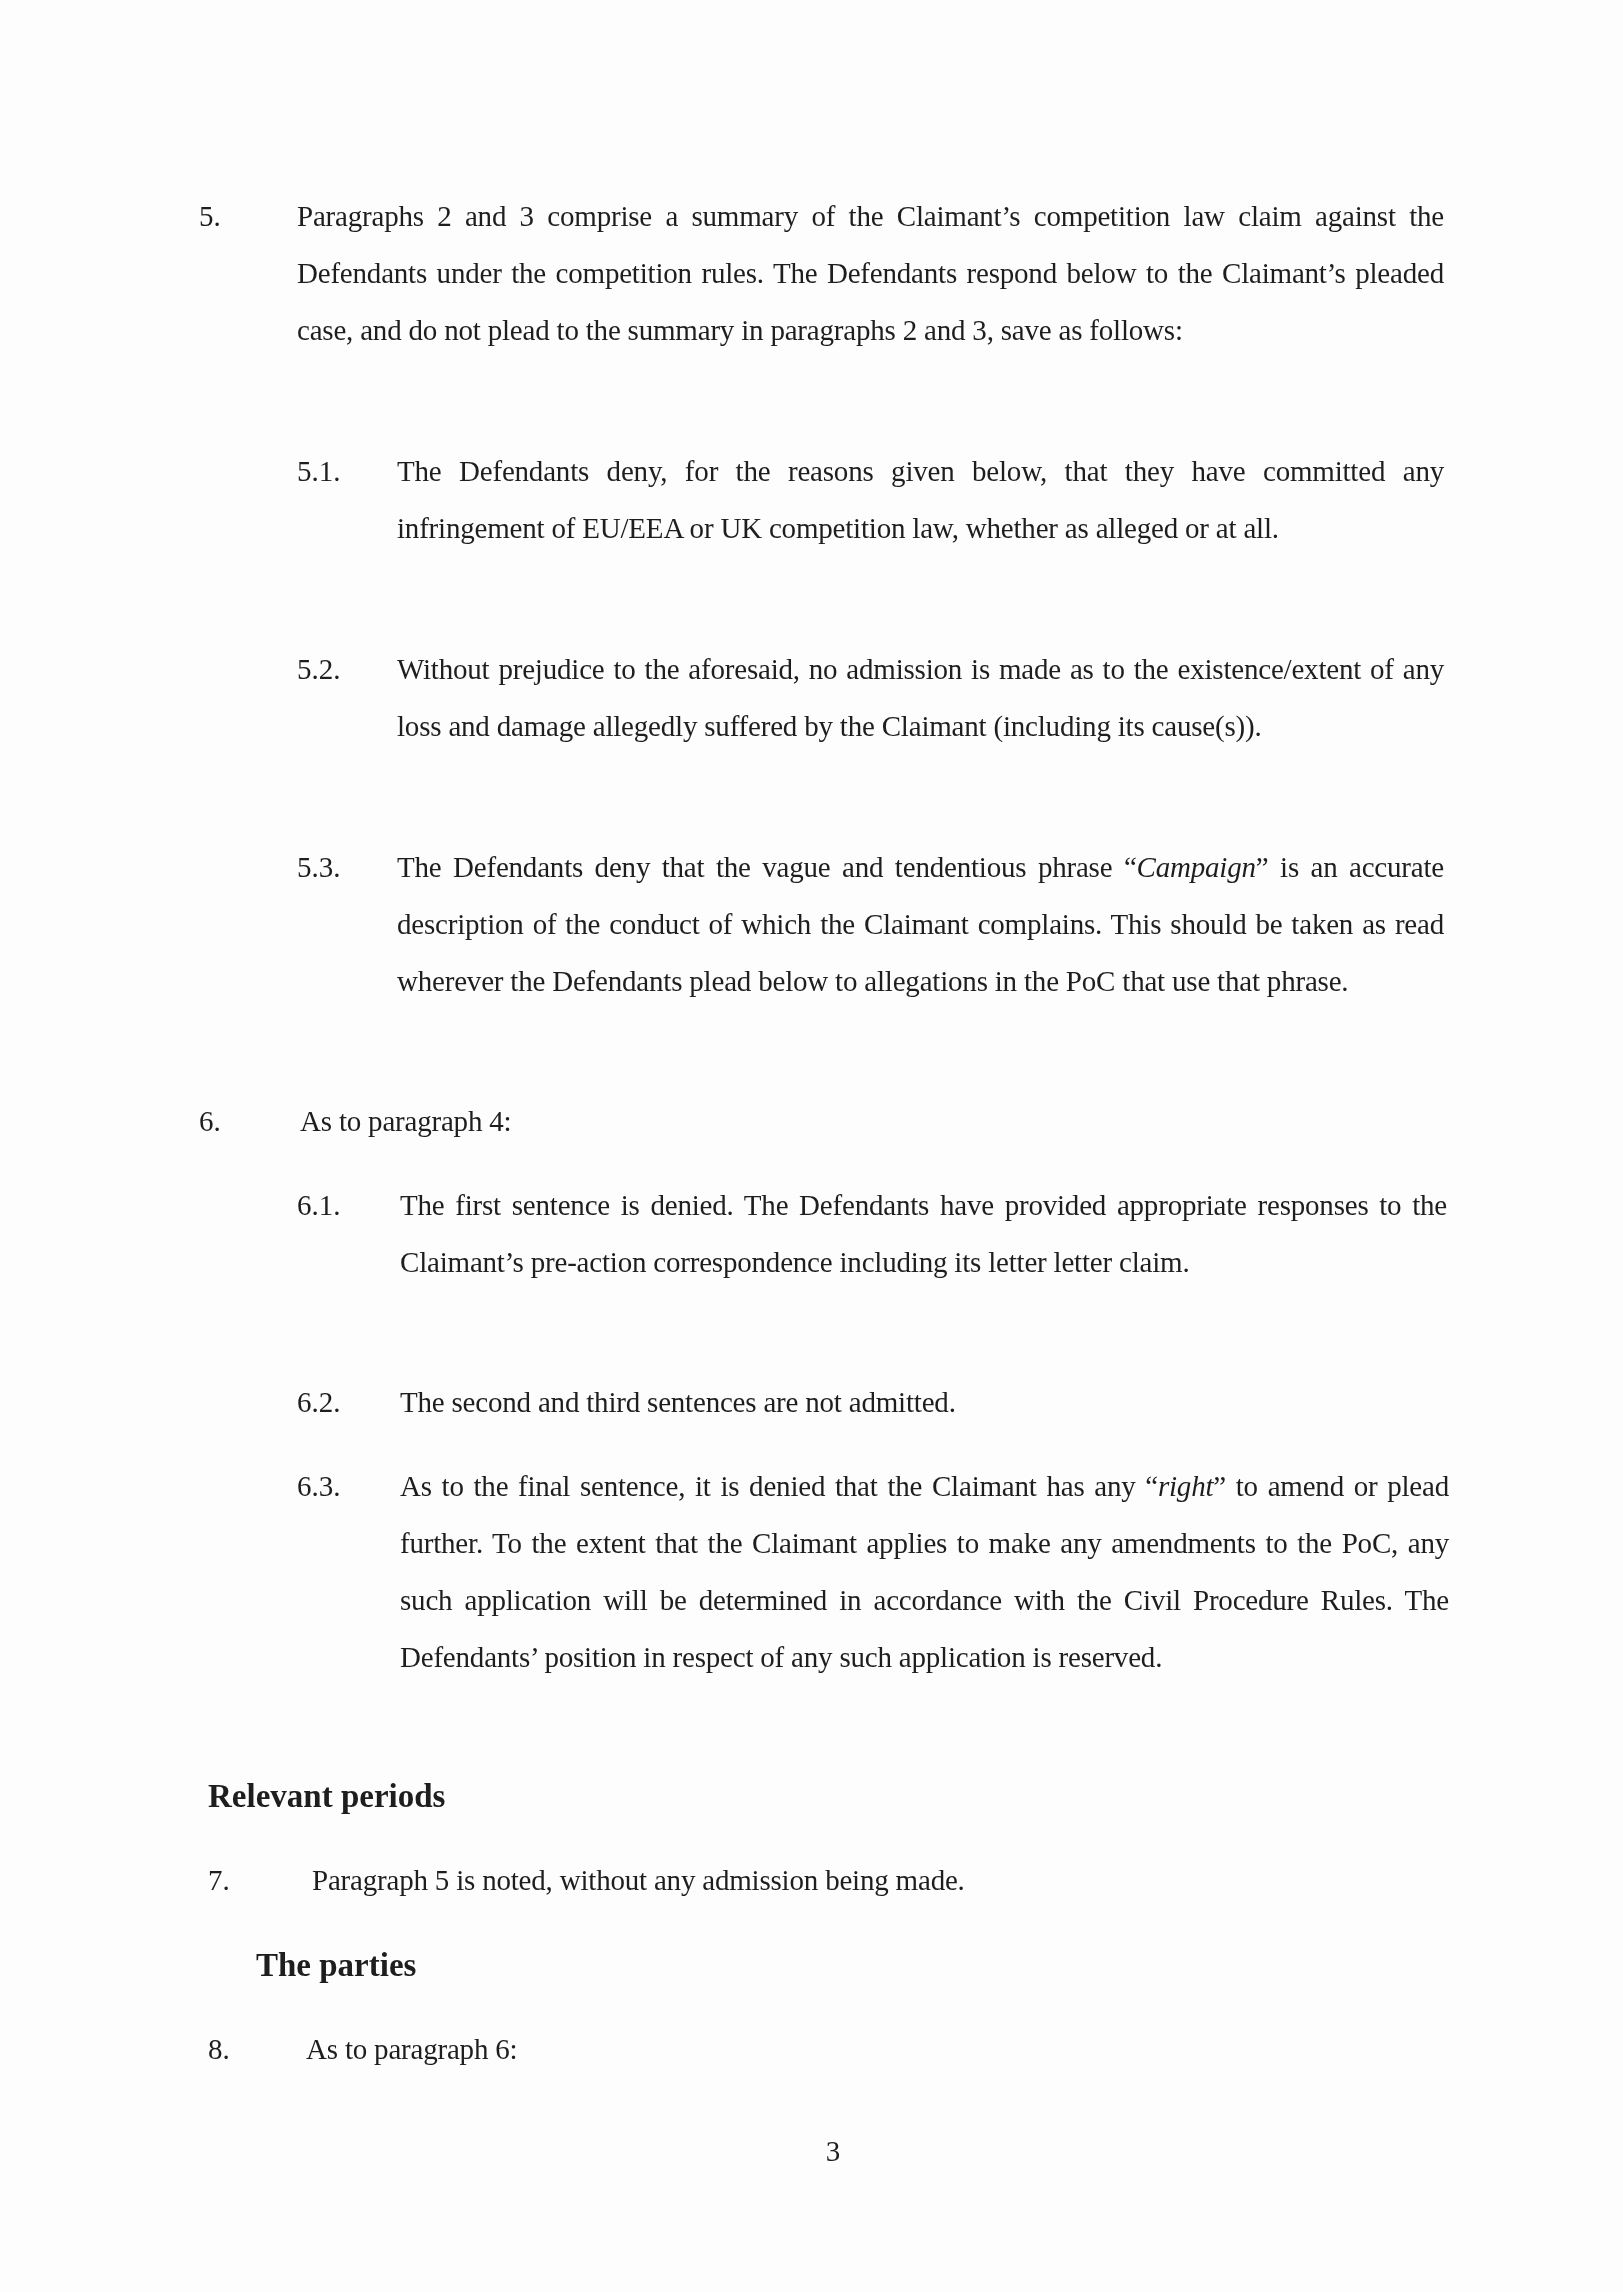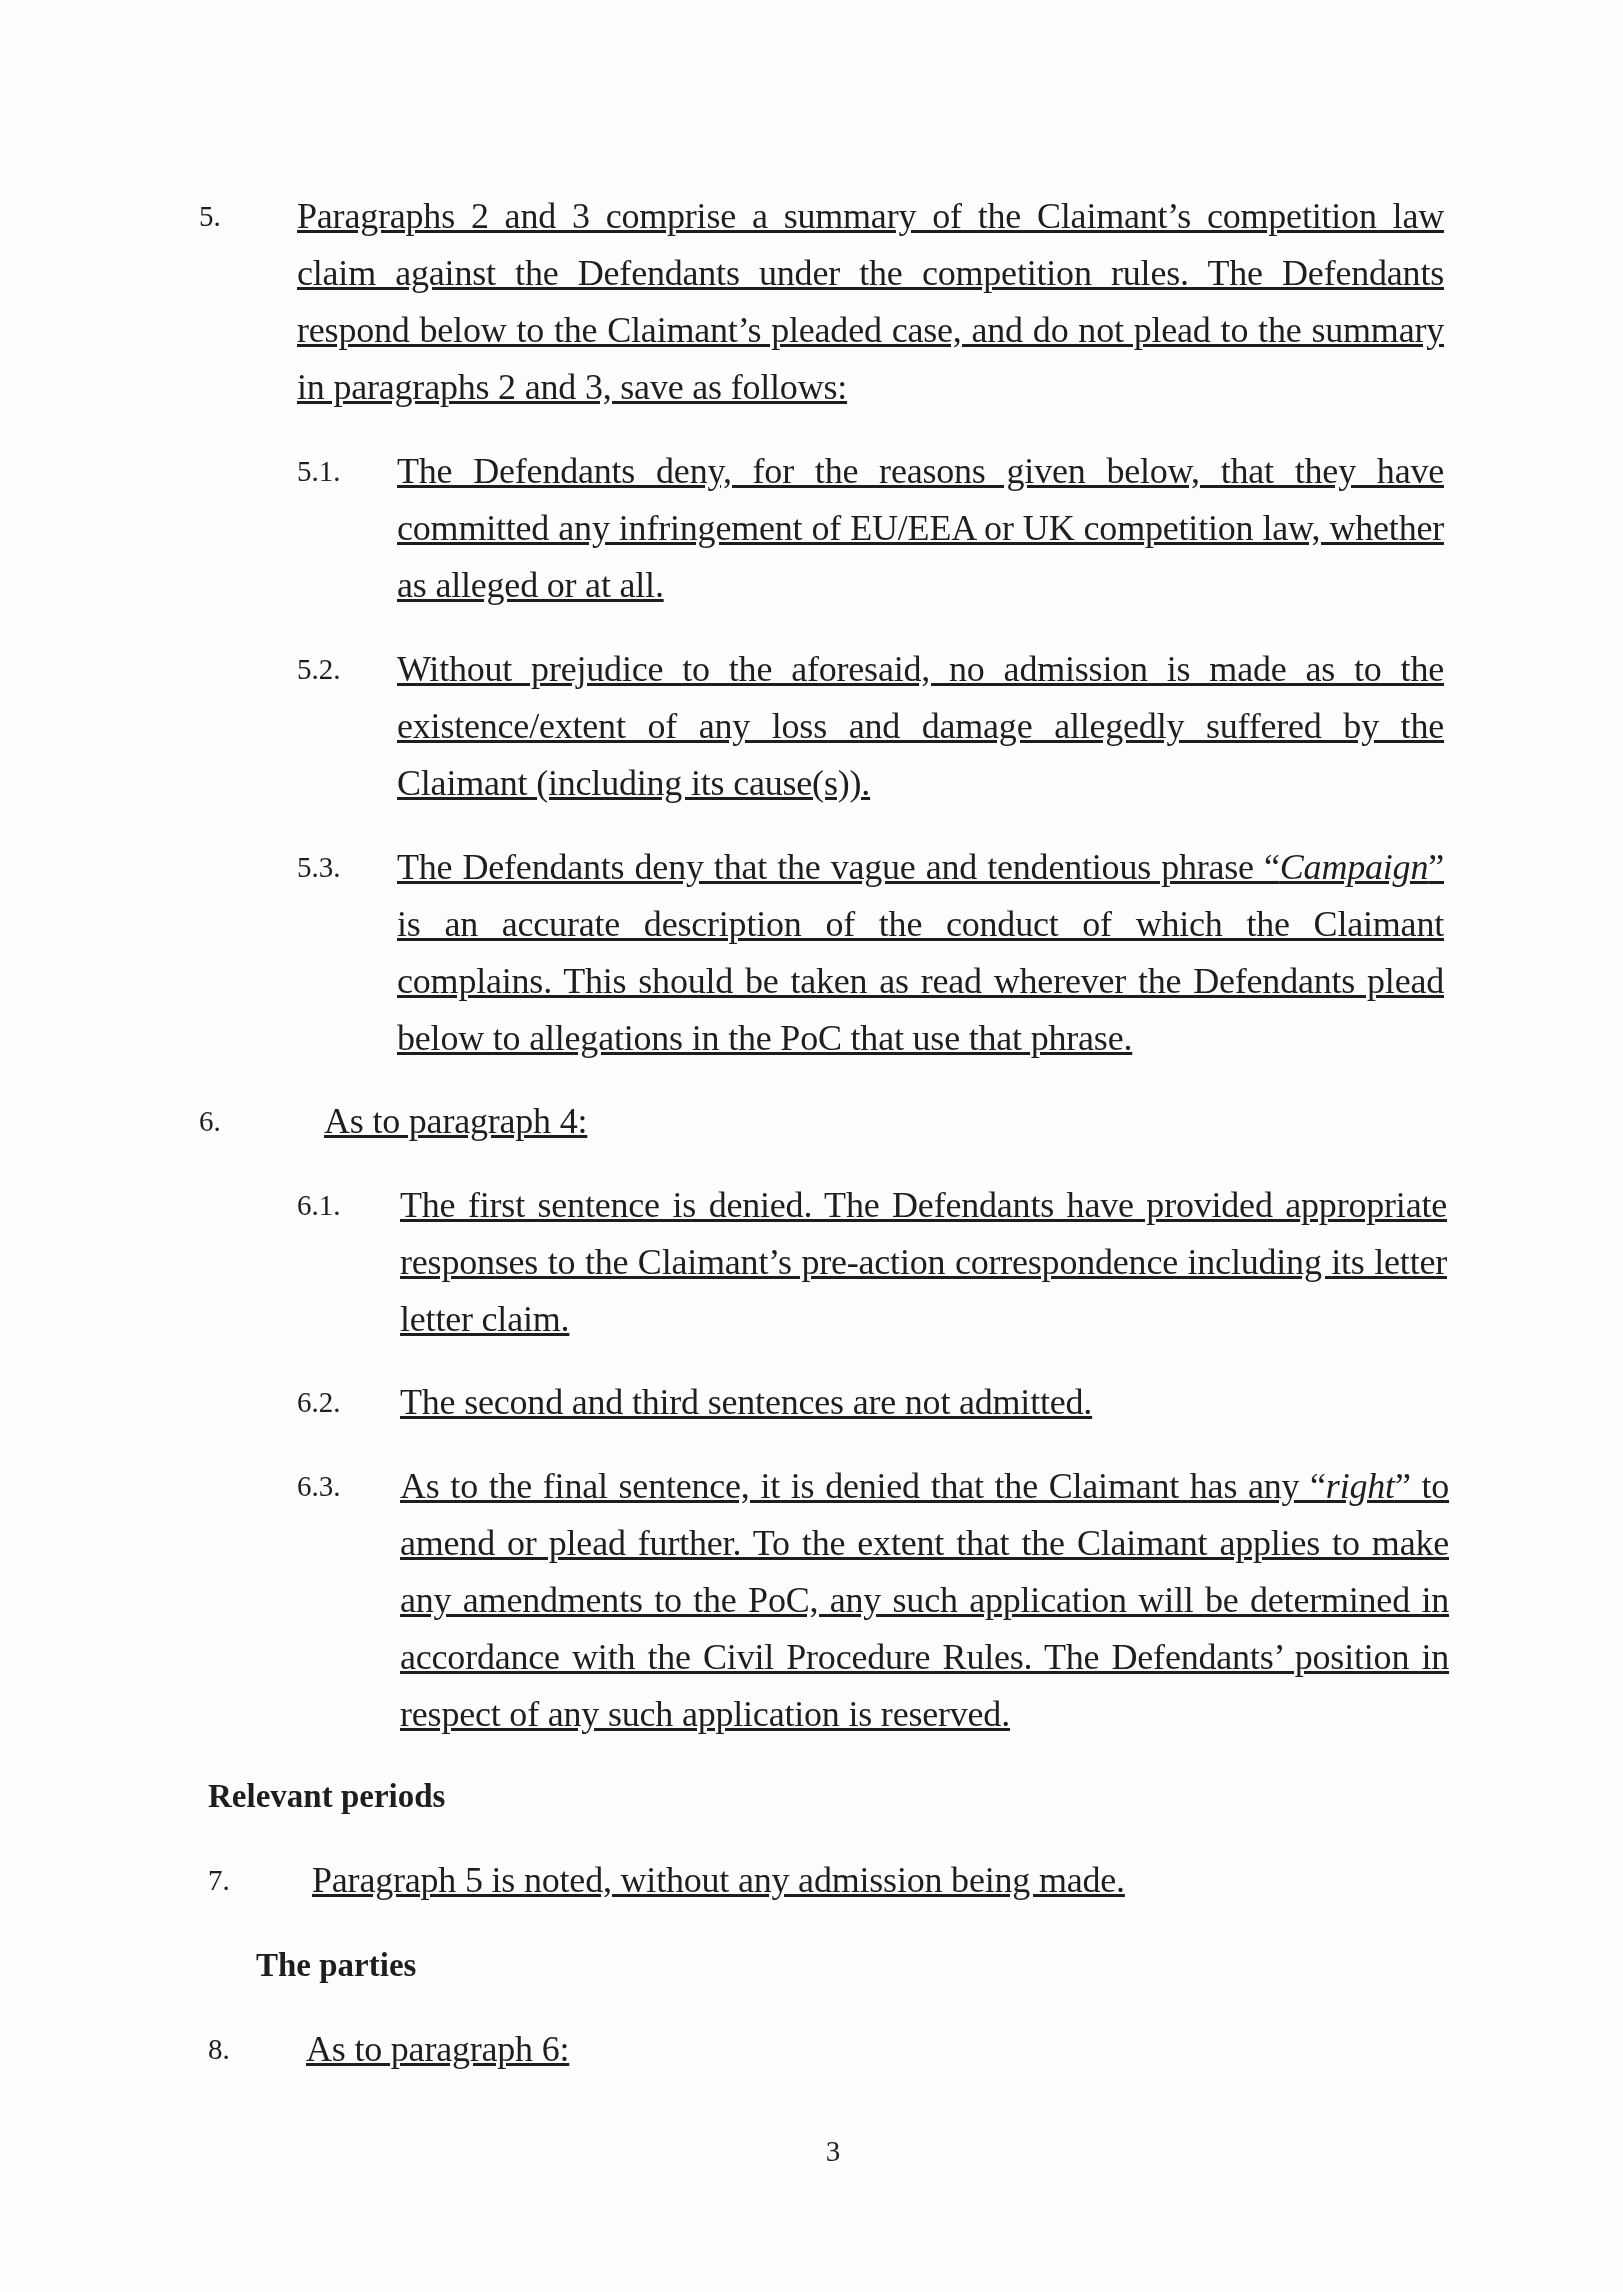--- a/index.html
+++ b/index.html
@@ -1,19 +1,19 @@
 <!DOCTYPE html>
 <html><head>
 <meta charset="utf-8">
 <style>
   html, body { margin:0; padding:0; background:#ffffff; }
   body { width:1623px; height:2293px; position:relative; overflow:hidden;
          font-family:"Liberation Serif", serif; color:#1e1e1e; }
   .page { position:absolute; left:0; top:0; width:1623px; height:2293px; background:#fdfdfd; }
-  .blk { position:absolute; font-size:36px; line-height:57px; letter-spacing:-0.2px;text-decoration:underline; }
+  .blk { position:absolute; font-size:29px; line-height:57px; letter-spacing:-0.2px; }
   .num { position:absolute; font-size:29px; line-height:57px; }
   .txt { text-align:justify; text-align-last:left; }
   .heading { position:absolute; font-size:33px; font-weight:bold; line-height:39px; }
   .pageno { position:absolute; left:0; width:1666px; text-align:center; font-size:29px; }
   em { font-style:italic; }
 </style>
 </head>
 <body>
 
 <div class="page">
@@ -24,21 +24,21 @@
   <div class="num" style="left:297px; top:443px;">5.1.</div>
   <div class="blk txt" style="left:397px; top:443px; width:1047px;">The Defendants deny, for the reasons given below, that they have committed any infringement of EU/EEA or UK competition law, whether as alleged or at all.</div>
 
   <div class="num" style="left:297px; top:641px;">5.2.</div>
   <div class="blk txt" style="left:397px; top:641px; width:1047px;">Without prejudice to the aforesaid, no admission is made as to the existence/extent of any loss and damage allegedly suffered by the Claimant (including its cause(s)).</div>
 
   <div class="num" style="left:297px; top:839px;">5.3.</div>
   <div class="blk txt" style="left:397px; top:839px; width:1047px;"><span>The Defendants deny that the vague and tendentious phrase “</span><em>Campaign</em><span>” is an accurate description of the conduct of which the Claimant complains. This should be taken as read wherever the Defendants plead below to allegations in the PoC that use that phrase.</span></div>
 
   <div class="num" style="left:199px; top:1093px;">6.</div>
-  <div class="blk" style="left:300px; top:1093px; width:1147px;margin-left:24px;">As to paragraph 4:</div>
+  <div class="blk" style="left:300px; top:1093px; width:1147px;">As to paragraph 4:</div>
 
   <div class="num" style="left:297px; top:1177px;">6.1.</div>
   <div class="blk txt" style="left:400px; top:1177px; width:1047px;">The first sentence is denied. The Defendants have provided appropriate responses to the Claimant’s pre-action correspondence including its letter letter claim.</div>
 
   <div class="num" style="left:297px; top:1374px;">6.2.</div>
   <div class="blk" style="left:400px; top:1374px; width:1047px;">The second and third sentences are not admitted.</div>
 
   <div class="num" style="left:297px; top:1458px;">6.3.</div>
   <div class="blk txt" style="left:400px; top:1458px; width:1049px;"><span>As to the final sentence, it is denied that the Claimant has any “</span><em>right</em><span>” to amend or plead further. To the extent that the Claimant applies to make any amendments to the PoC, any such application will be determined in accordance with the Civil Procedure Rules. The Defendants’ position in respect of any such application is reserved.</span></div>
 

